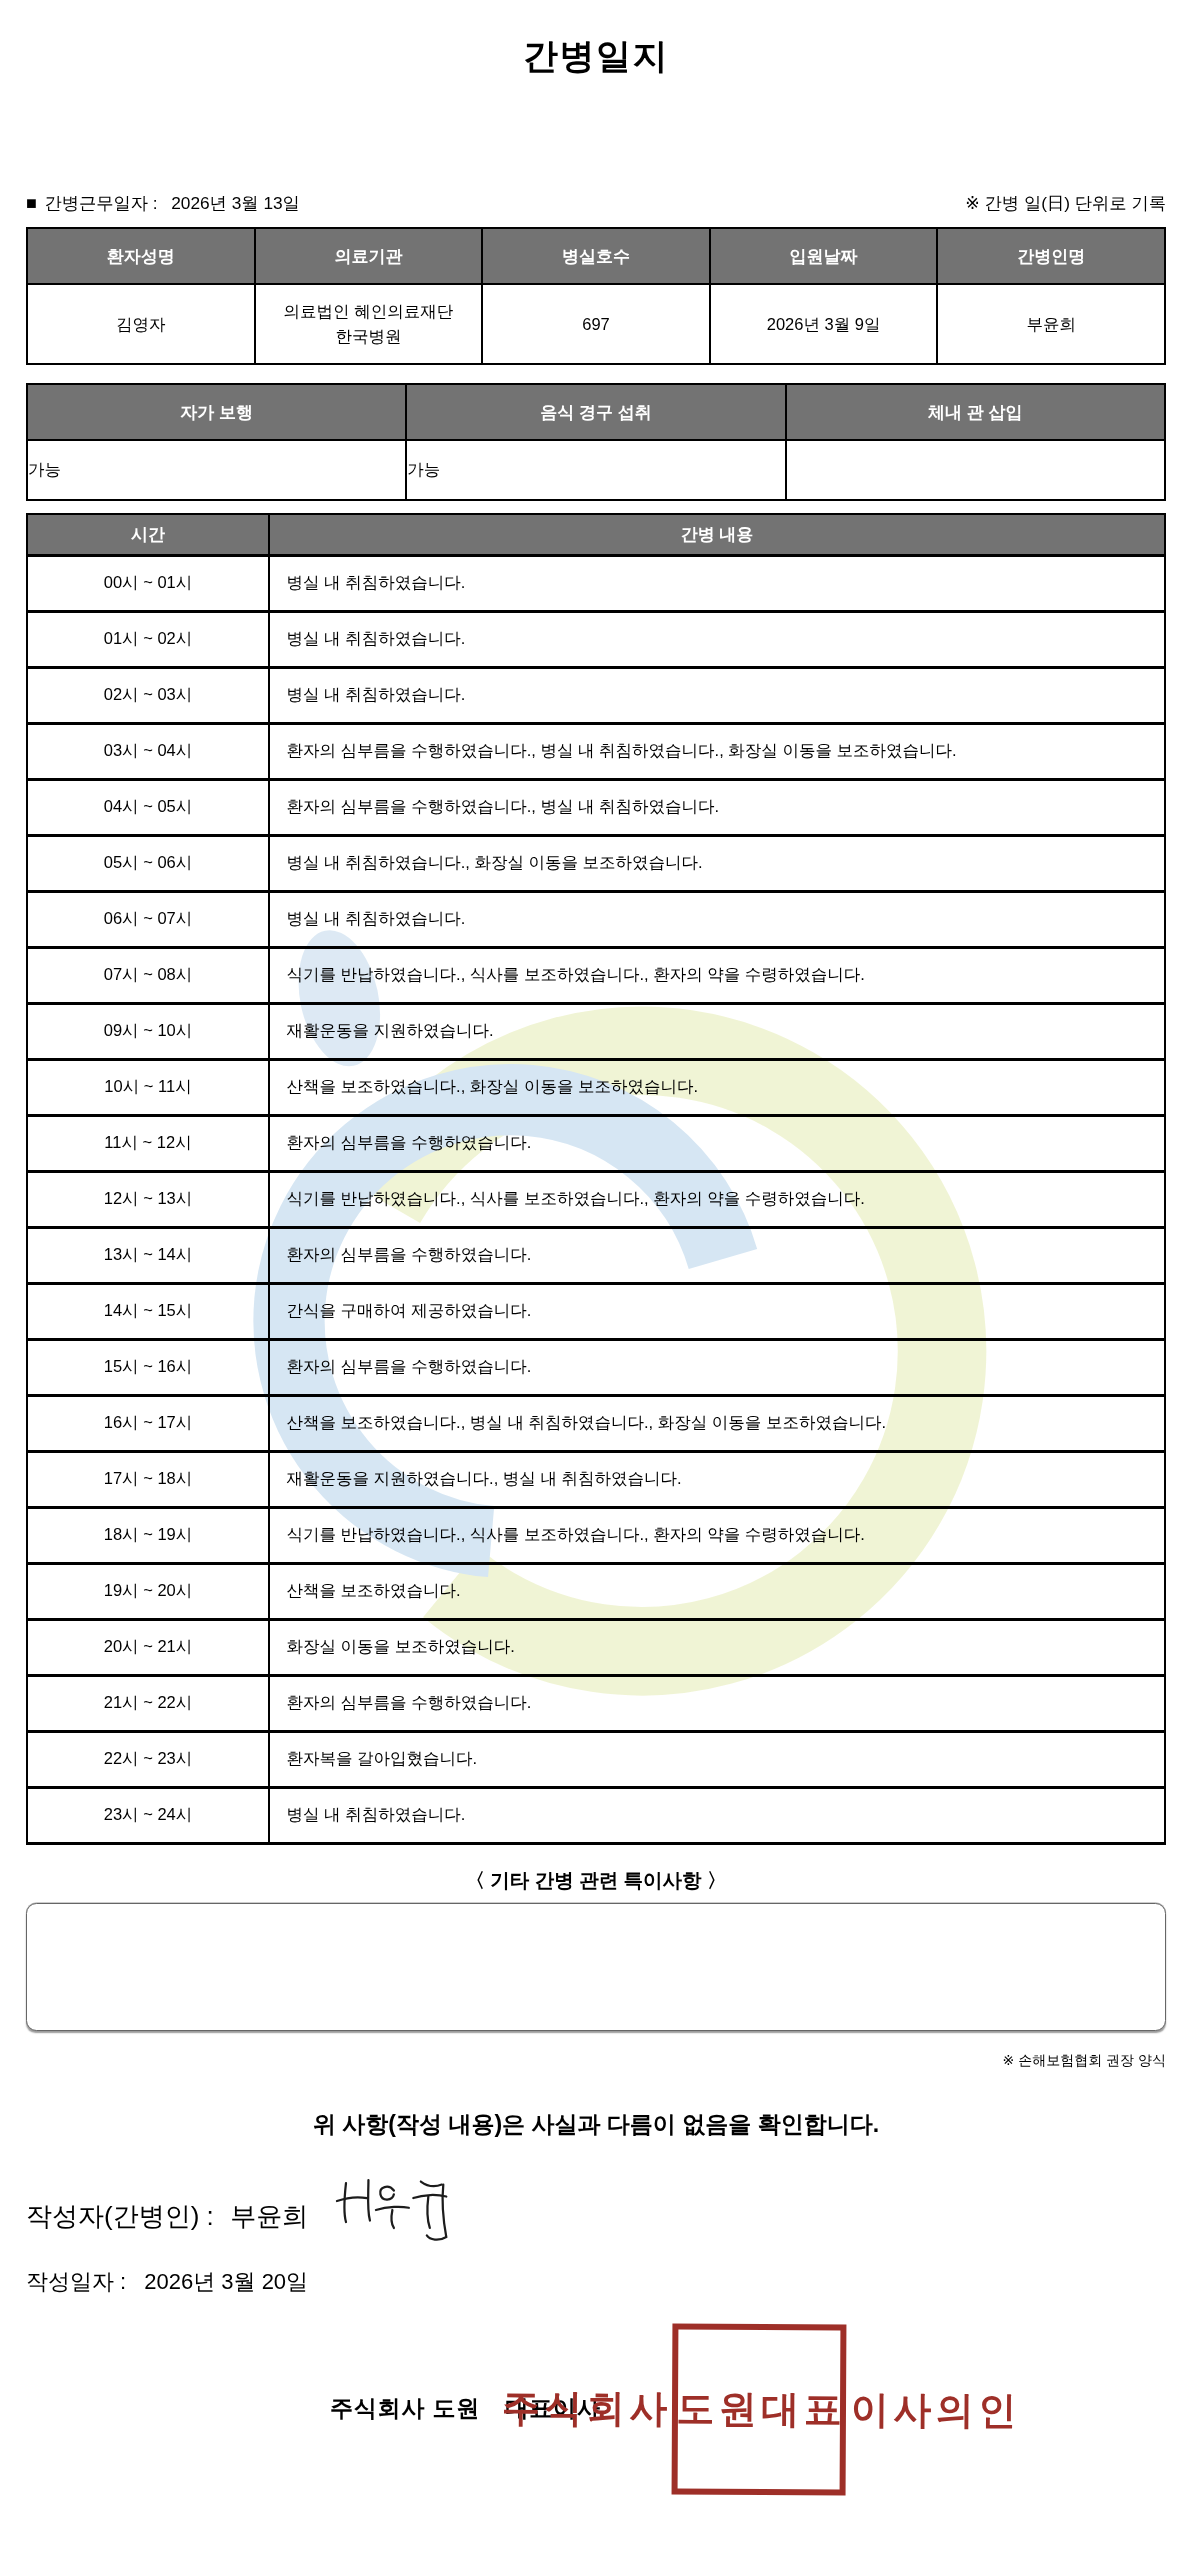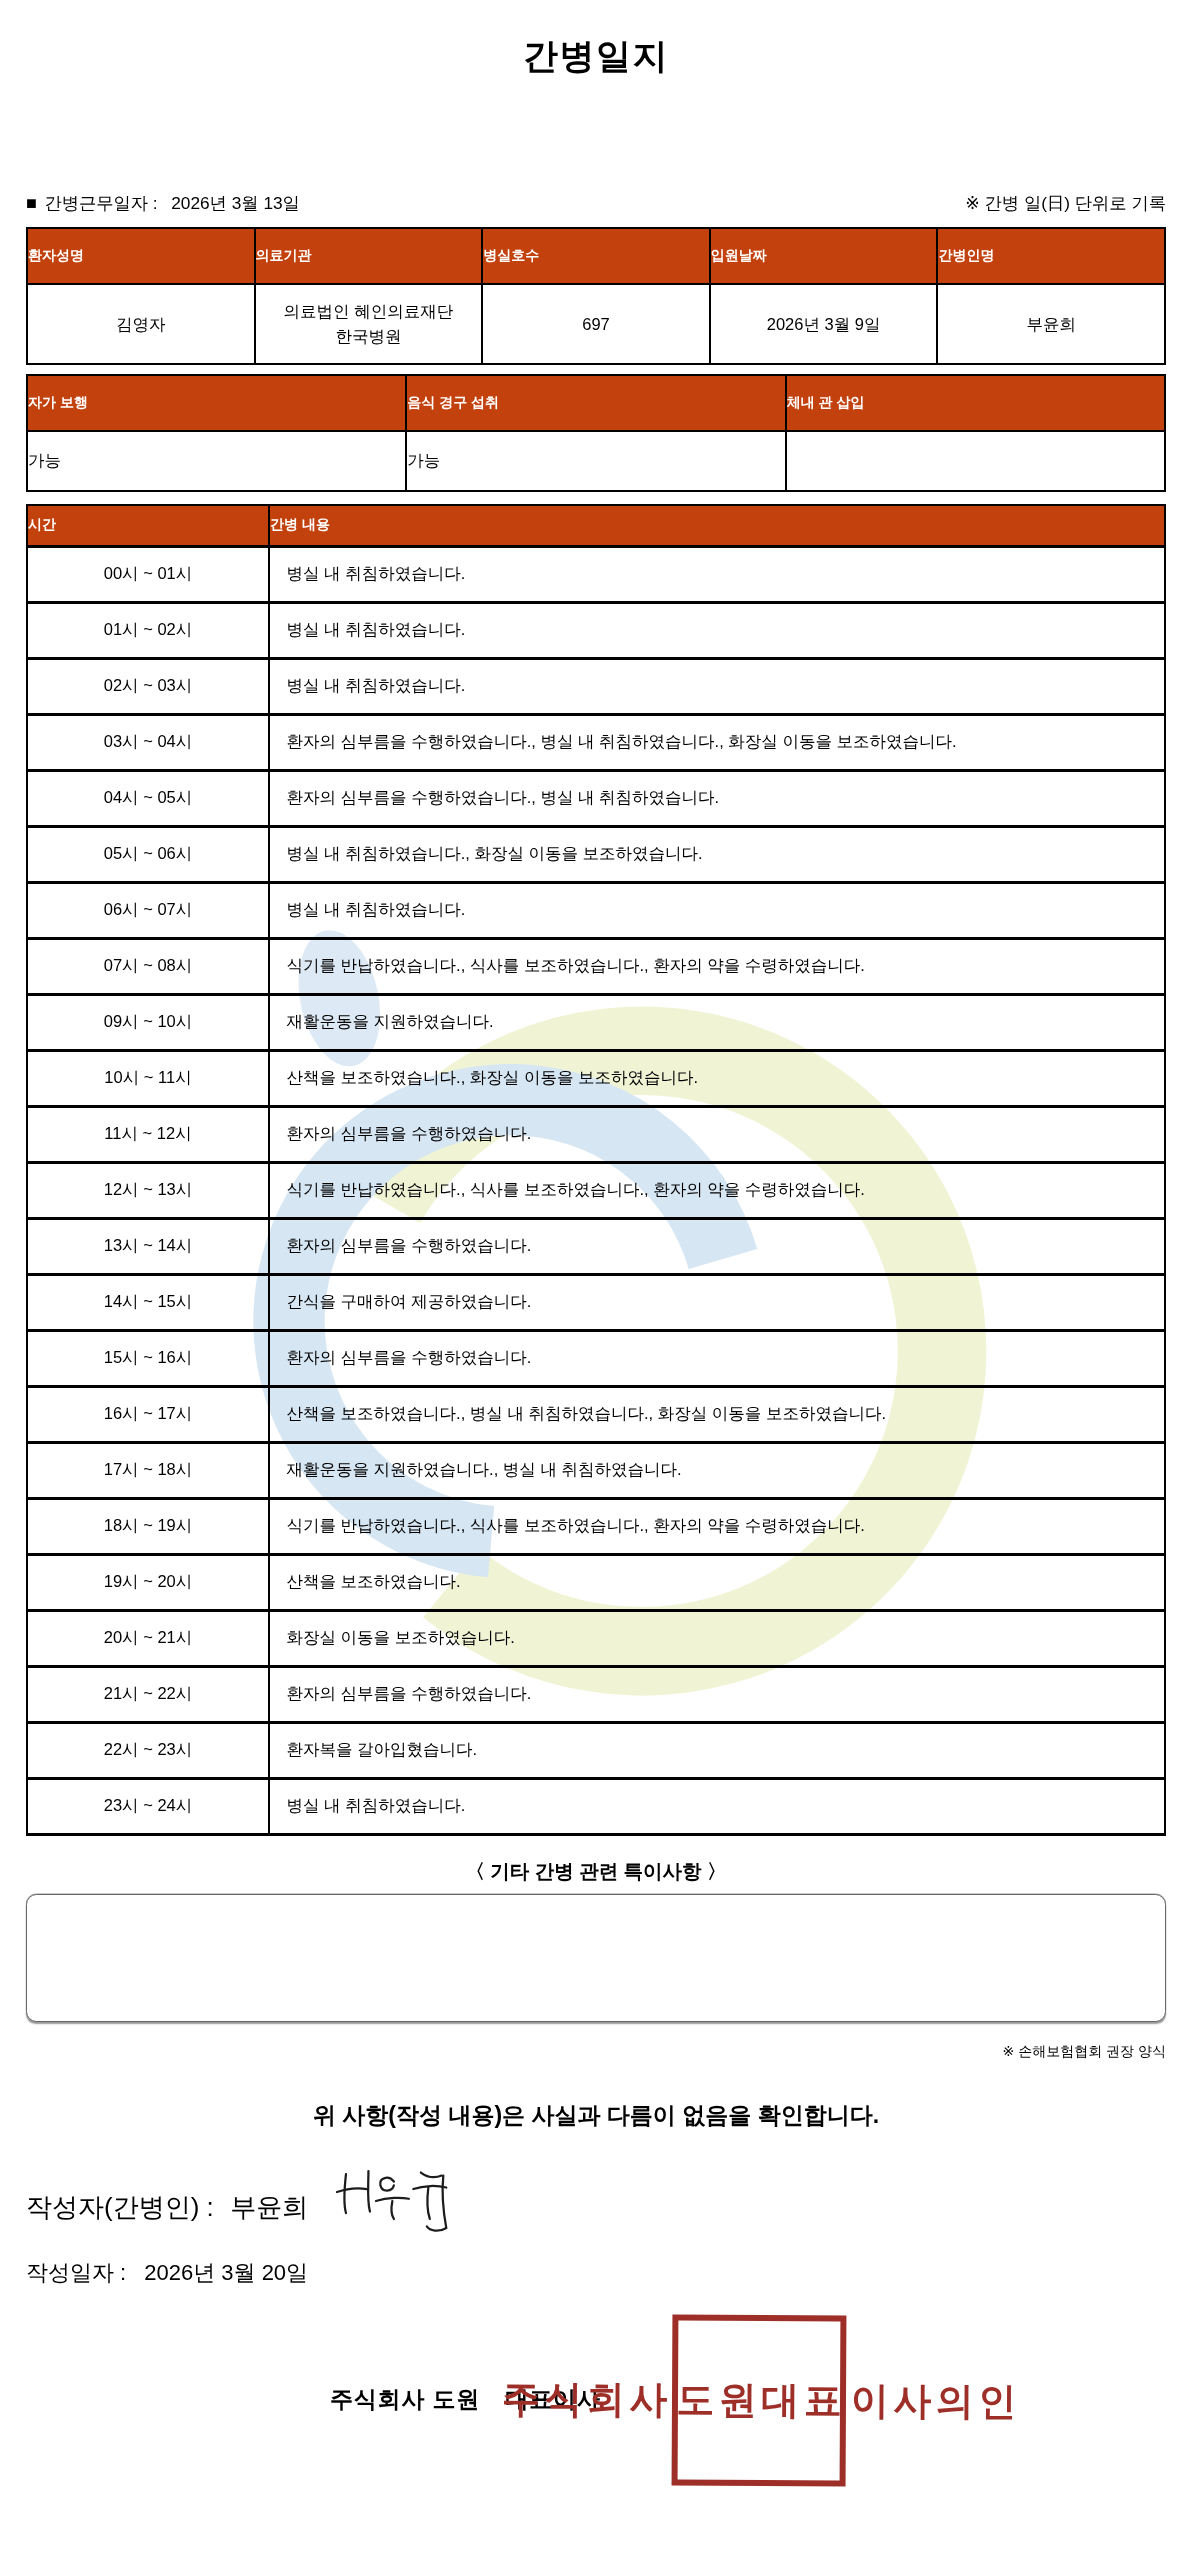--- a/index.html
+++ b/index.html
@@ -23,30 +23,30 @@
     margin-top:111px; display:flex; justify-content:space-between;
     align-items:flex-end; font-size:17.3px;
   }
   .meta-left { display:flex; align-items:center; gap:7.5px; font-weight:500; }
   .bullet { font-size:18px; line-height:1; }
   .meta-left .date { margin-left:6px; }
 
   table { border-collapse:collapse; width:100%; background:transparent; }
   th,td { border:2.3px solid #000; }
   th {
-    background:#c2410c; color:#fff; font-weight:bold;
-    font-size:14px; text-align:left;
+    background:#737373; color:#fff; font-weight:bold;
+    font-size:17px; text-align:center;
   }
   td { font-size:16.5px; }
 
   .tbl-info { margin-top:12px; }
   .tbl-info th { height:56px; width:20%; }
   .tbl-info td { height:80px; text-align:center; padding:4.5px 18px; line-height:1.5; }
 
-  .tbl-status { margin-top:9px; }
+  .tbl-status { margin-top:18px; }
   .tbl-status th { height:56px; width:33.333%; }
   .tbl-status td { height:60px; }
 
   .tbl-log { margin-top:12px; }
   .tbl-log th { height:41px; }
   .tbl-log .col-time { width:242px; }
   .tbl-log td { height:56px; border-bottom-width:3px; border-top-width:3px; }
   .tbl-log td.time { text-align:center; }
   .tbl-log td.content { text-align:left; padding-left:16.5px; padding-right:17px; }
 

